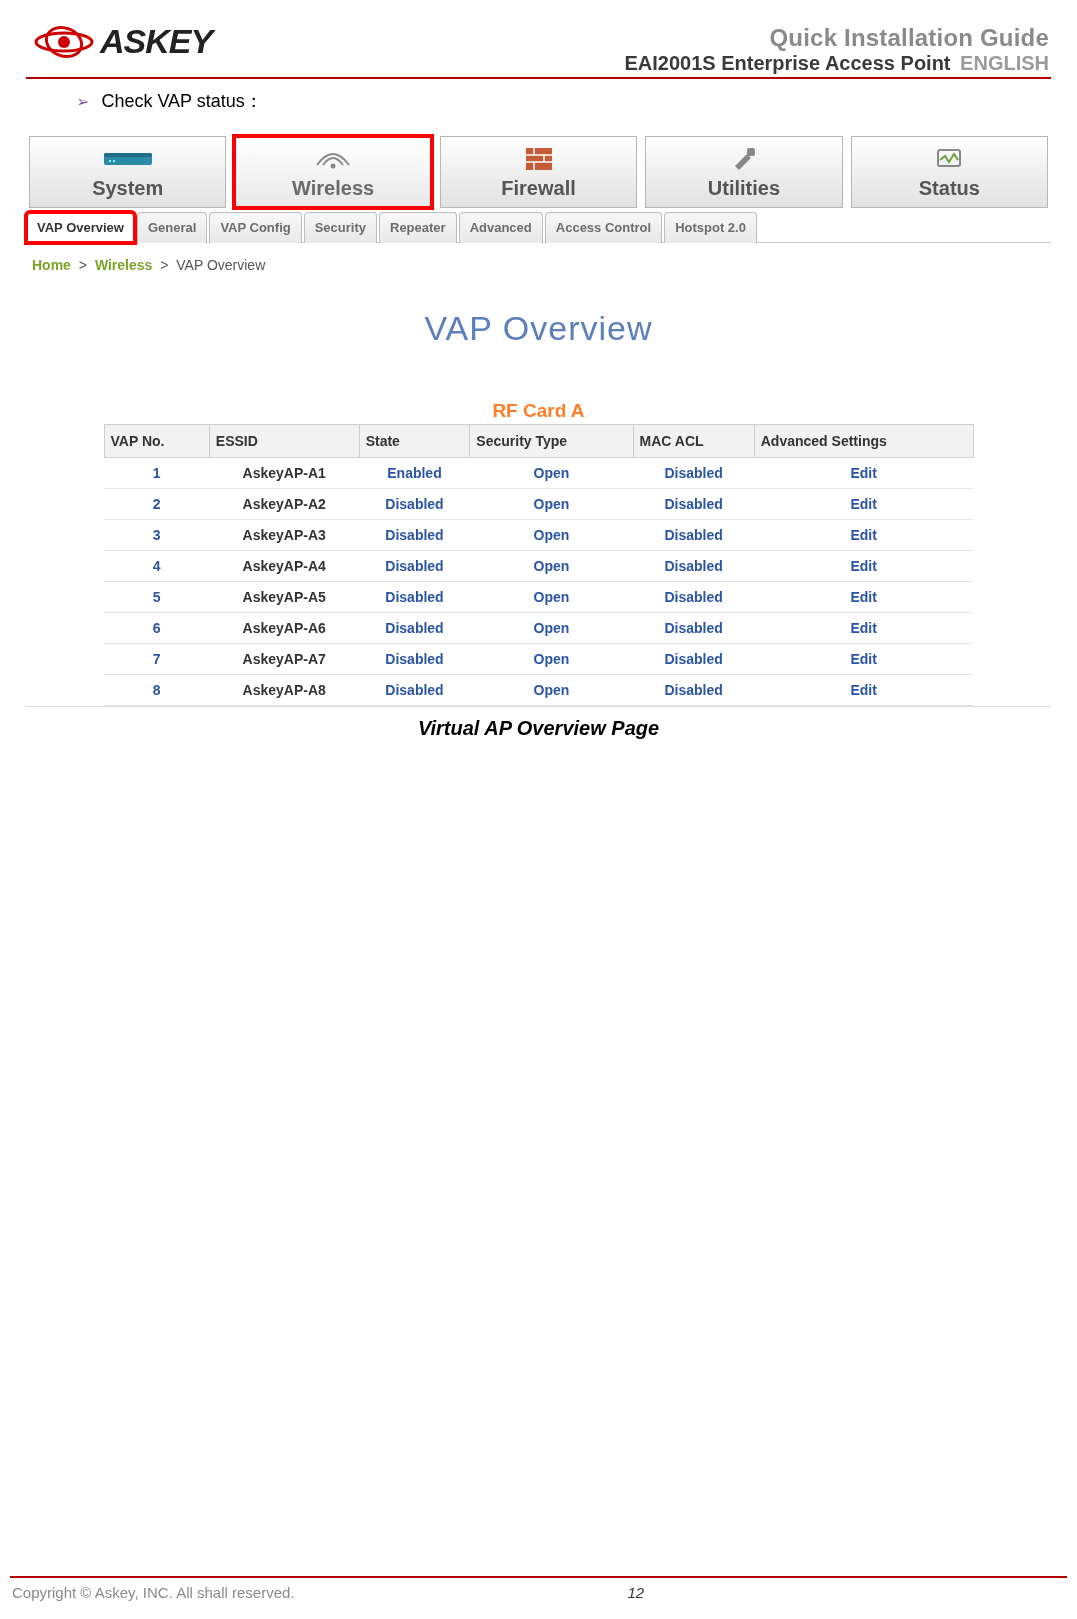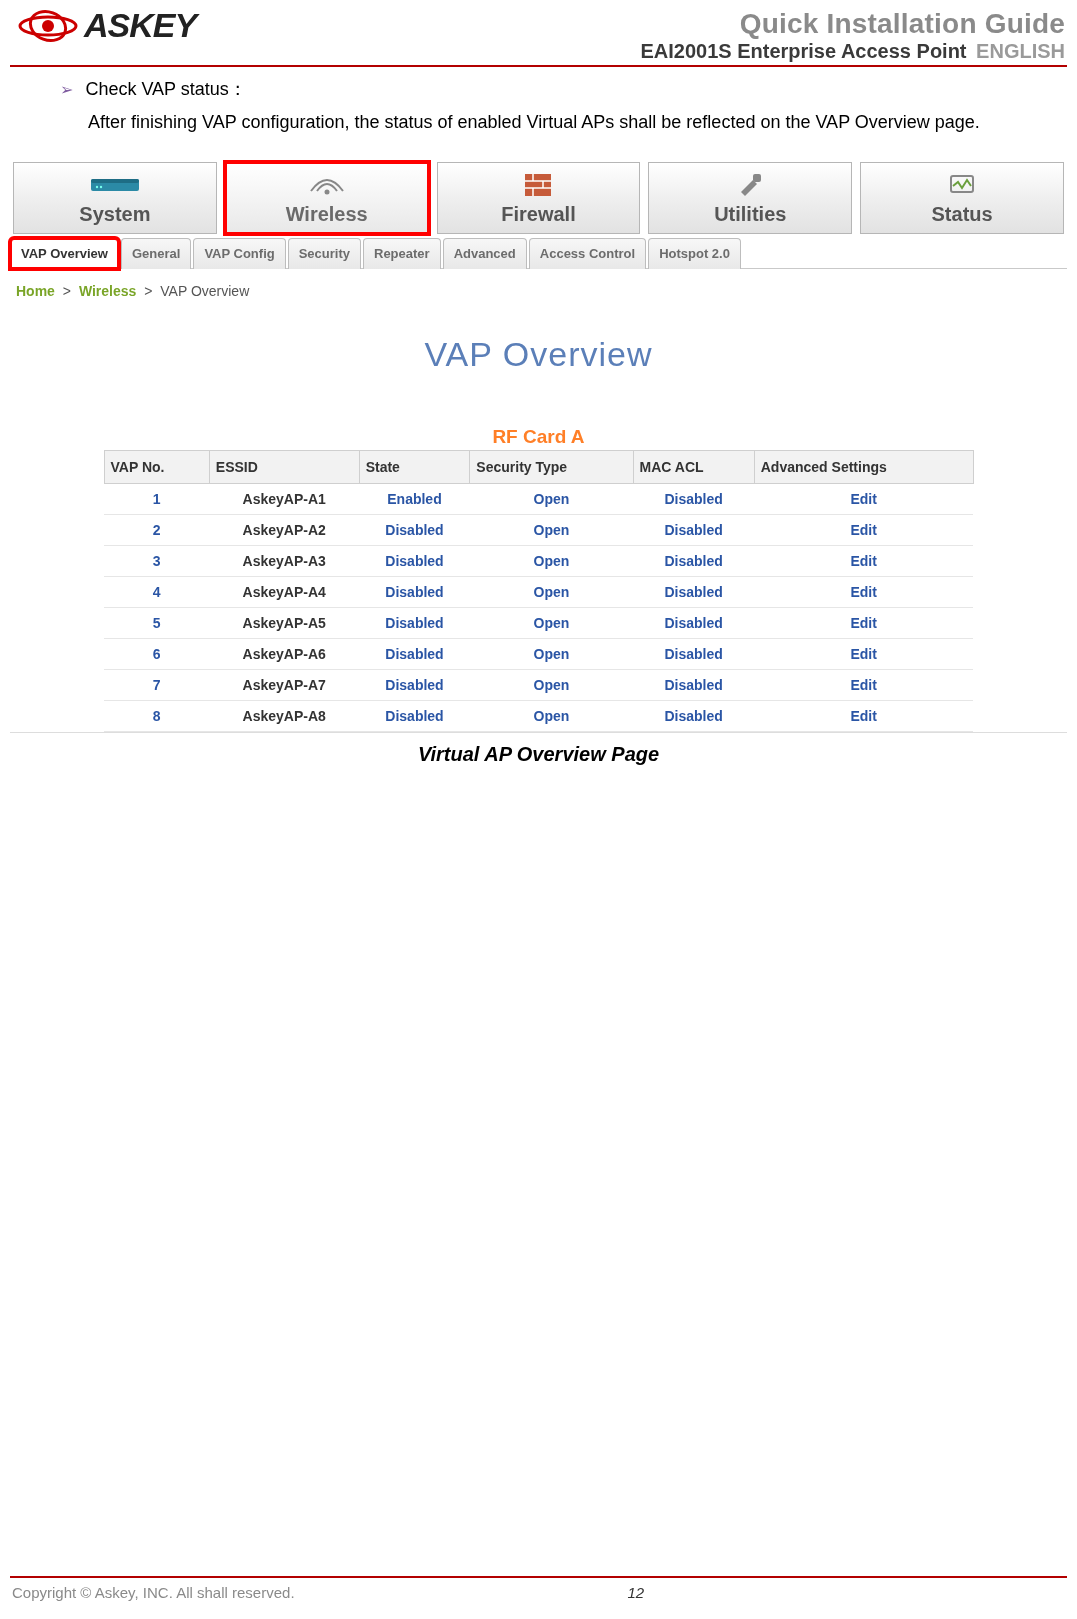--- a/index.html
+++ b/index.html
@@ -7,21 +7,21 @@
     padding: 0;
     font-family: Arial, Helvetica, sans-serif;
     background: #fff;
     width: 1077px;
   }
   .page {
     width: 1077px;
     min-height: 1619px;
     position: relative;
     box-sizing: border-box;
-    padding: 0;
+    padding: 16px;
   }
   .header {
     display: flex;
     justify-content: space-between;
     align-items: flex-start;
     padding: 6px 12px 0 18px;
   }
   .logo-wrap { display: flex; align-items: center; }
   .logo-mark {
     width: 60px; height: 34px;
@@ -33,21 +33,21 @@
     font-weight: 900;
     font-style: italic;
     font-size: 34px;
     letter-spacing: -1px;
     color: #222;
   }
   .hdr-right { text-align: right; margin-top: 2px; }
   .hdr-line1 {
     color: #8a8a8a;
     font-weight: 700;
-    font-size: 28px;
+    font-size: 24px;
     letter-spacing: 0.2px;
   }
   .hdr-line2 {
     font-size: 20px;
     font-weight: 700;
     color: #3a3a3a;
   }
   .hdr-line2 .lang { color: #9a9a9a; font-weight: 700; margin-left: 4px; }
   .rule-top { border-top: 2px solid #b30000; margin: 2px 10px 10px 10px; }
 
@@ -225,21 +225,20 @@
       </div>
     </div>
   </div>
   <div class="rule-top"></div>
 
   <div class="body-text">
     <div class="bullet-row">
       <span class="chev">➢</span>
       <span class="bullet-title">Check VAP status：</span>
     </div>
-    <div class="bullet-para">After finishing VAP configuration, the status of enabled Virtual APs shall be reflected on the VAP Overview page.</div>
   </div>
 
   <div class="screenshot">
     <div class="main-tabs" id="mainTabs">
         <div class="main-tab">
           <div class="ico">
             <svg width="52" height="24" viewBox="0 0 52 24">
               <rect x="2" y="6" width="48" height="12" rx="2" fill="#2b8aa6"></rect>
               <rect x="2" y="6" width="48" height="4" rx="2" fill="#1e6d85"></rect>
               <circle cx="8" cy="14" r="1.2" fill="#7fe"></circle>

